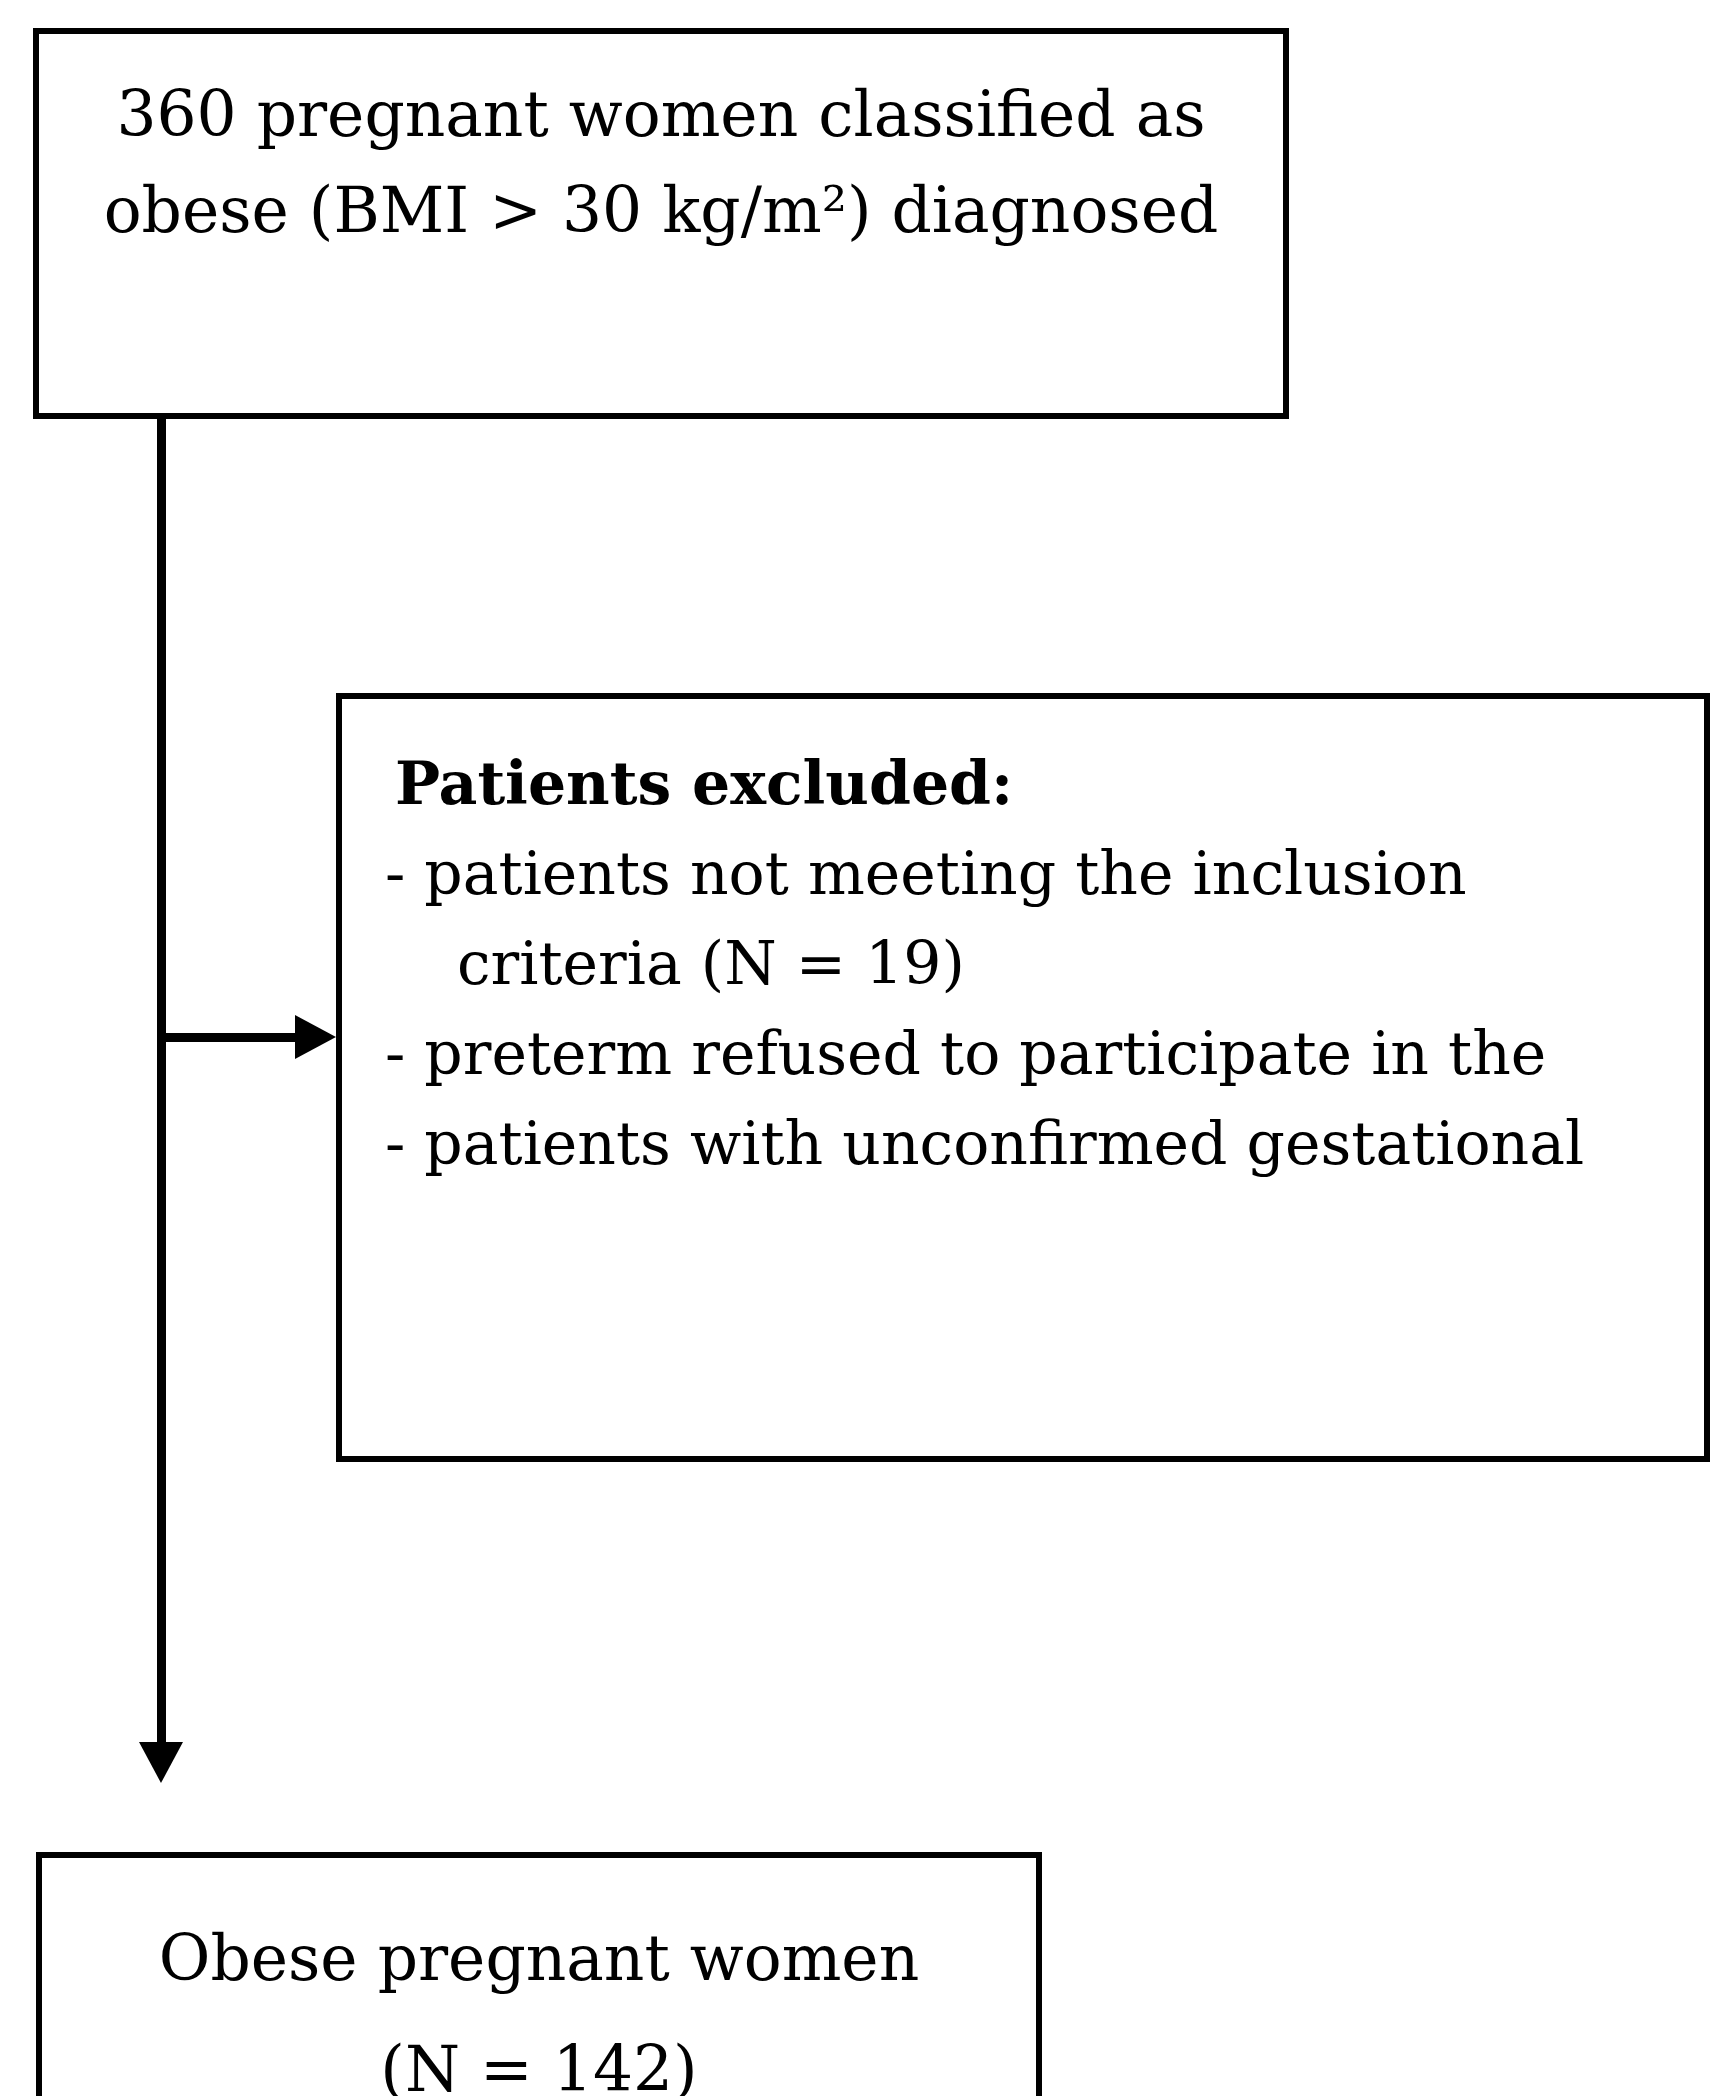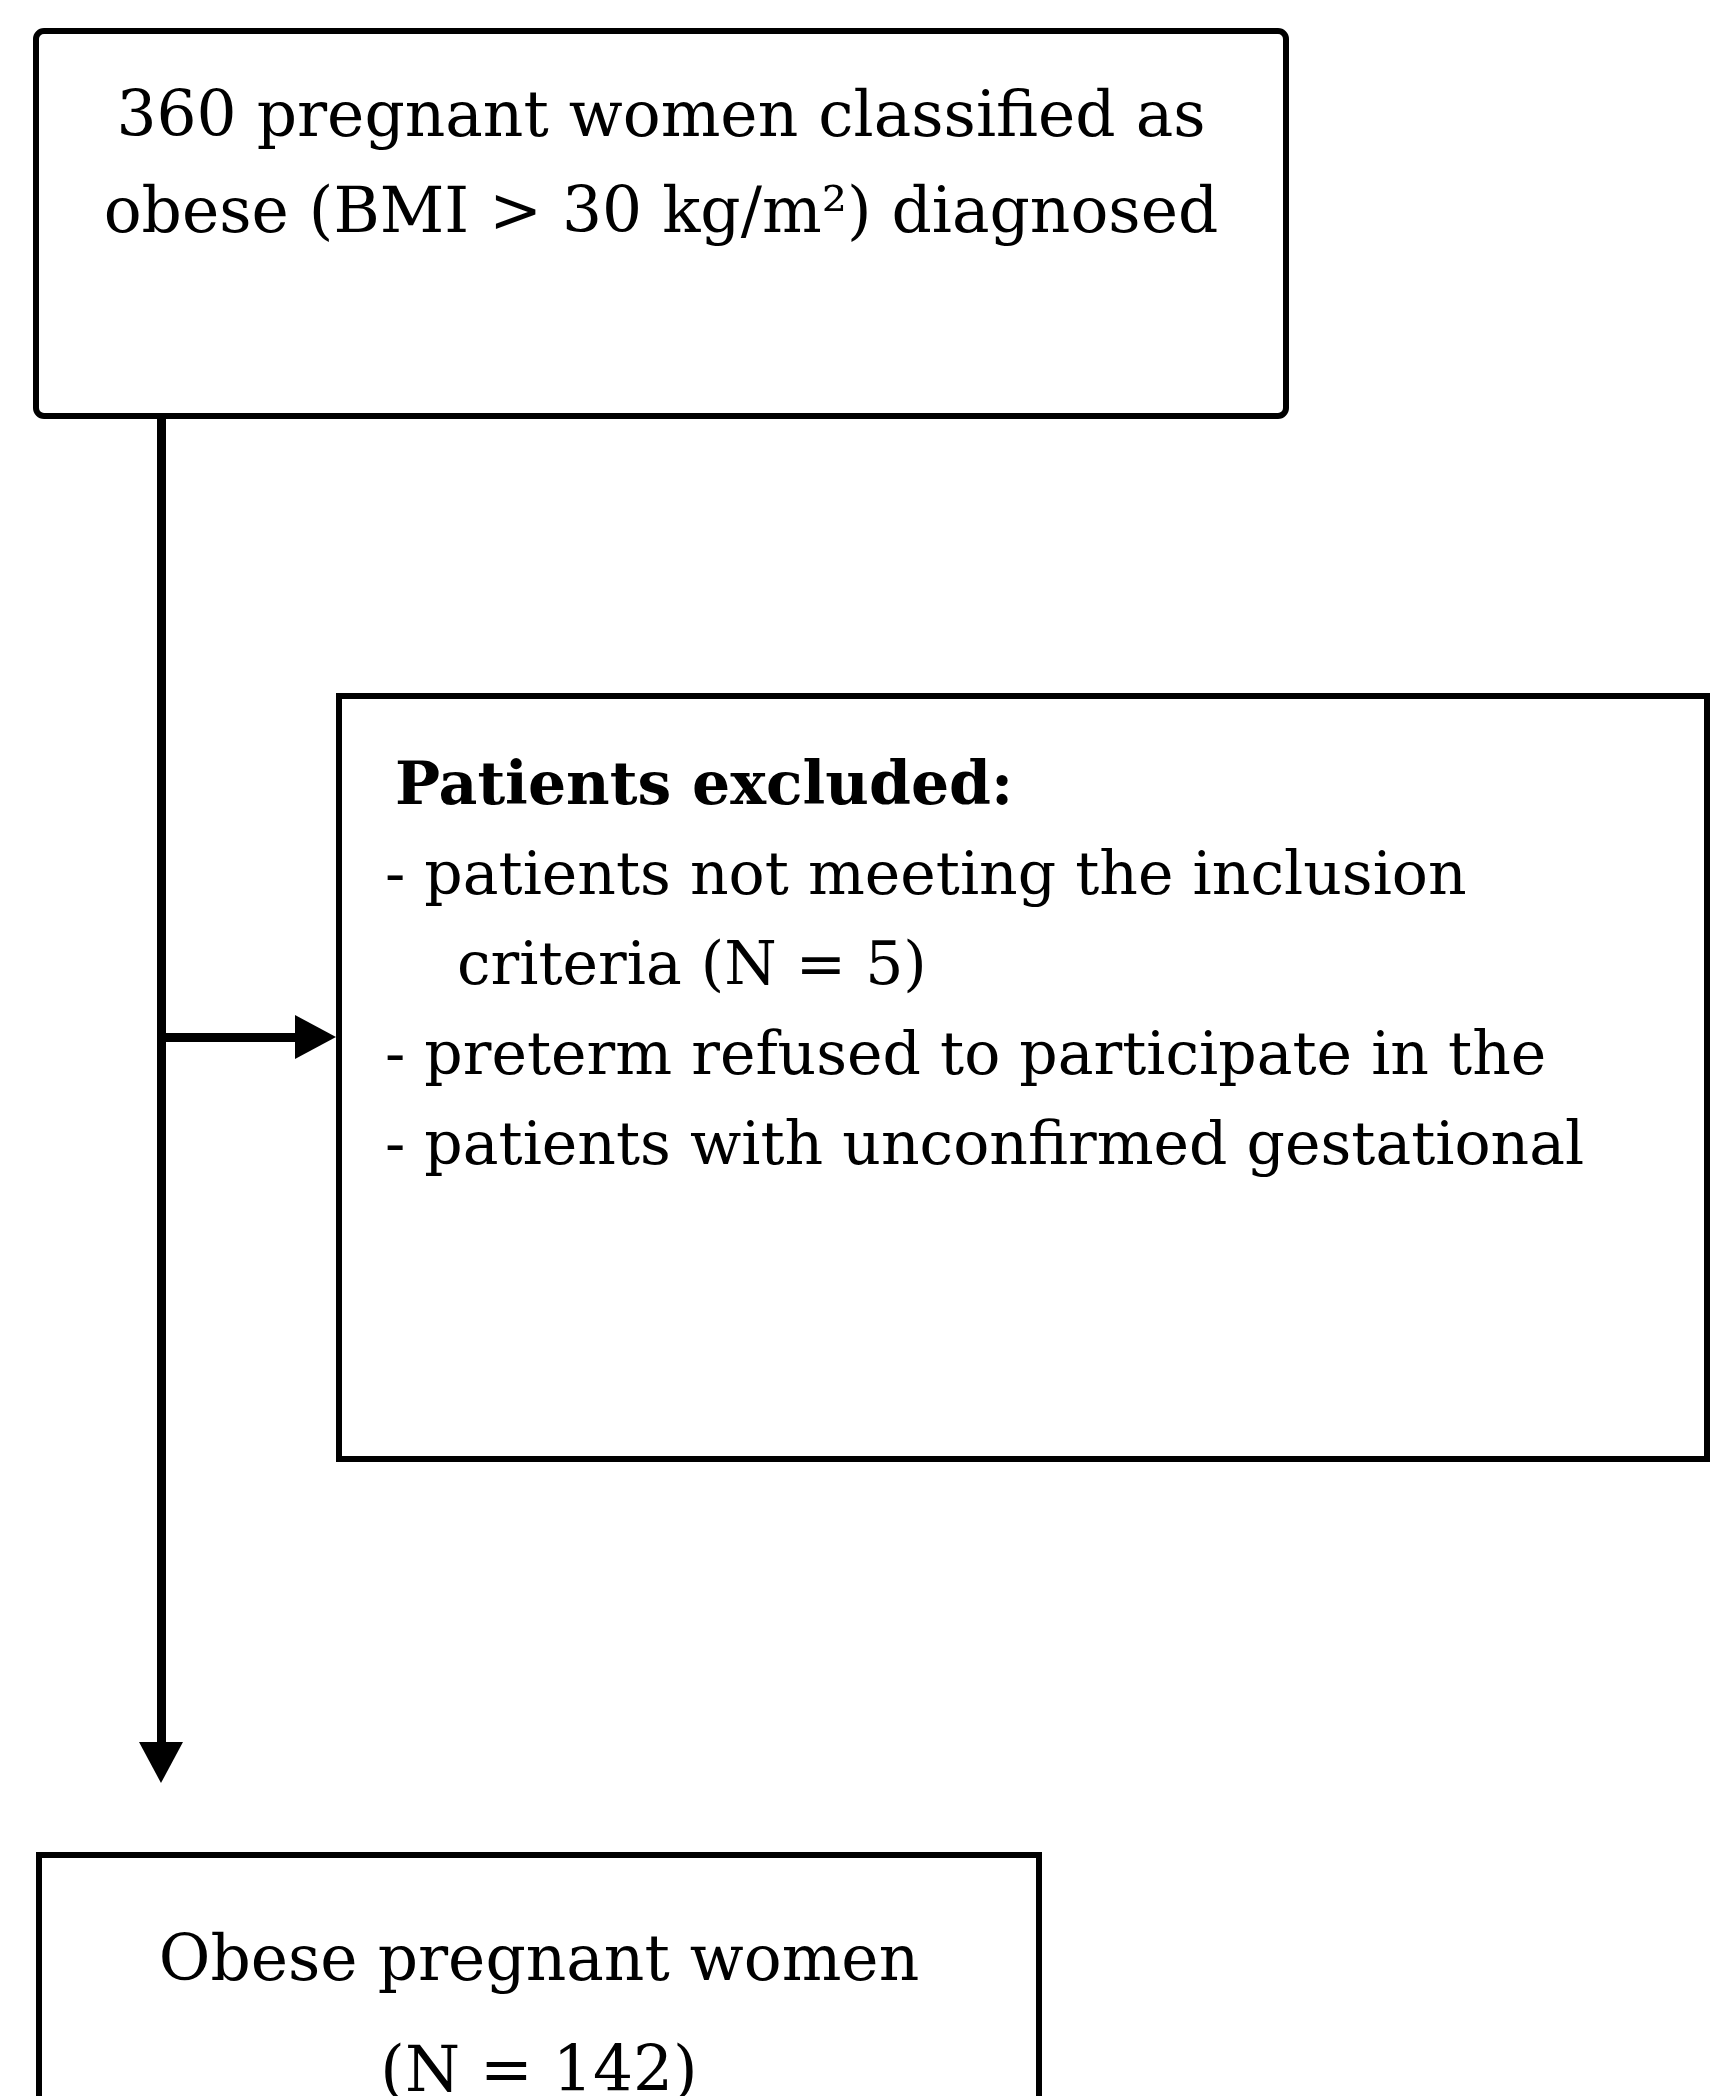--- a/index.html
+++ b/index.html
@@ -29,21 +29,20 @@
   
   .top-box {
     left: 33px;
     top: 28px;
     width: 1256px;
     height: 391px;
     padding-top: 33px;
     text-align: center;
     font-size: 63px;
     line-height: 96px;
-    border-radius: 11px;
   }
   
   .excluded-box {
     left: 336px;
     top: 693px;
     width: 1374px;
     height: 769px;
     padding-top: 39px;
     font-size: 60px;
     line-height: 90px;
@@ -123,21 +122,21 @@
   <div class="vline"></div>
   <div class="arrowhead-down"></div>
 
   <div class="hline"></div>
   <div class="arrowhead-right"></div>
 
   <div class="box excluded-box">
     <div class="heading">Patients excluded:</div>
     <div class="item">
       <div class="item-line">- patients not meeting the inclusion</div>
-      <div class="item-cont">criteria (N = 5)</div>
+      <div class="item-cont">criteria (N = 19)</div>
     </div>
     <div class="item">
       <div class="item-line">- preterm refused to participate in the</div>
     </div>
     <div class="item">
       <div class="item-line">- patients with unconfirmed gestational</div>
     </div>
   </div>
 
   <div class="box bottom-box">

